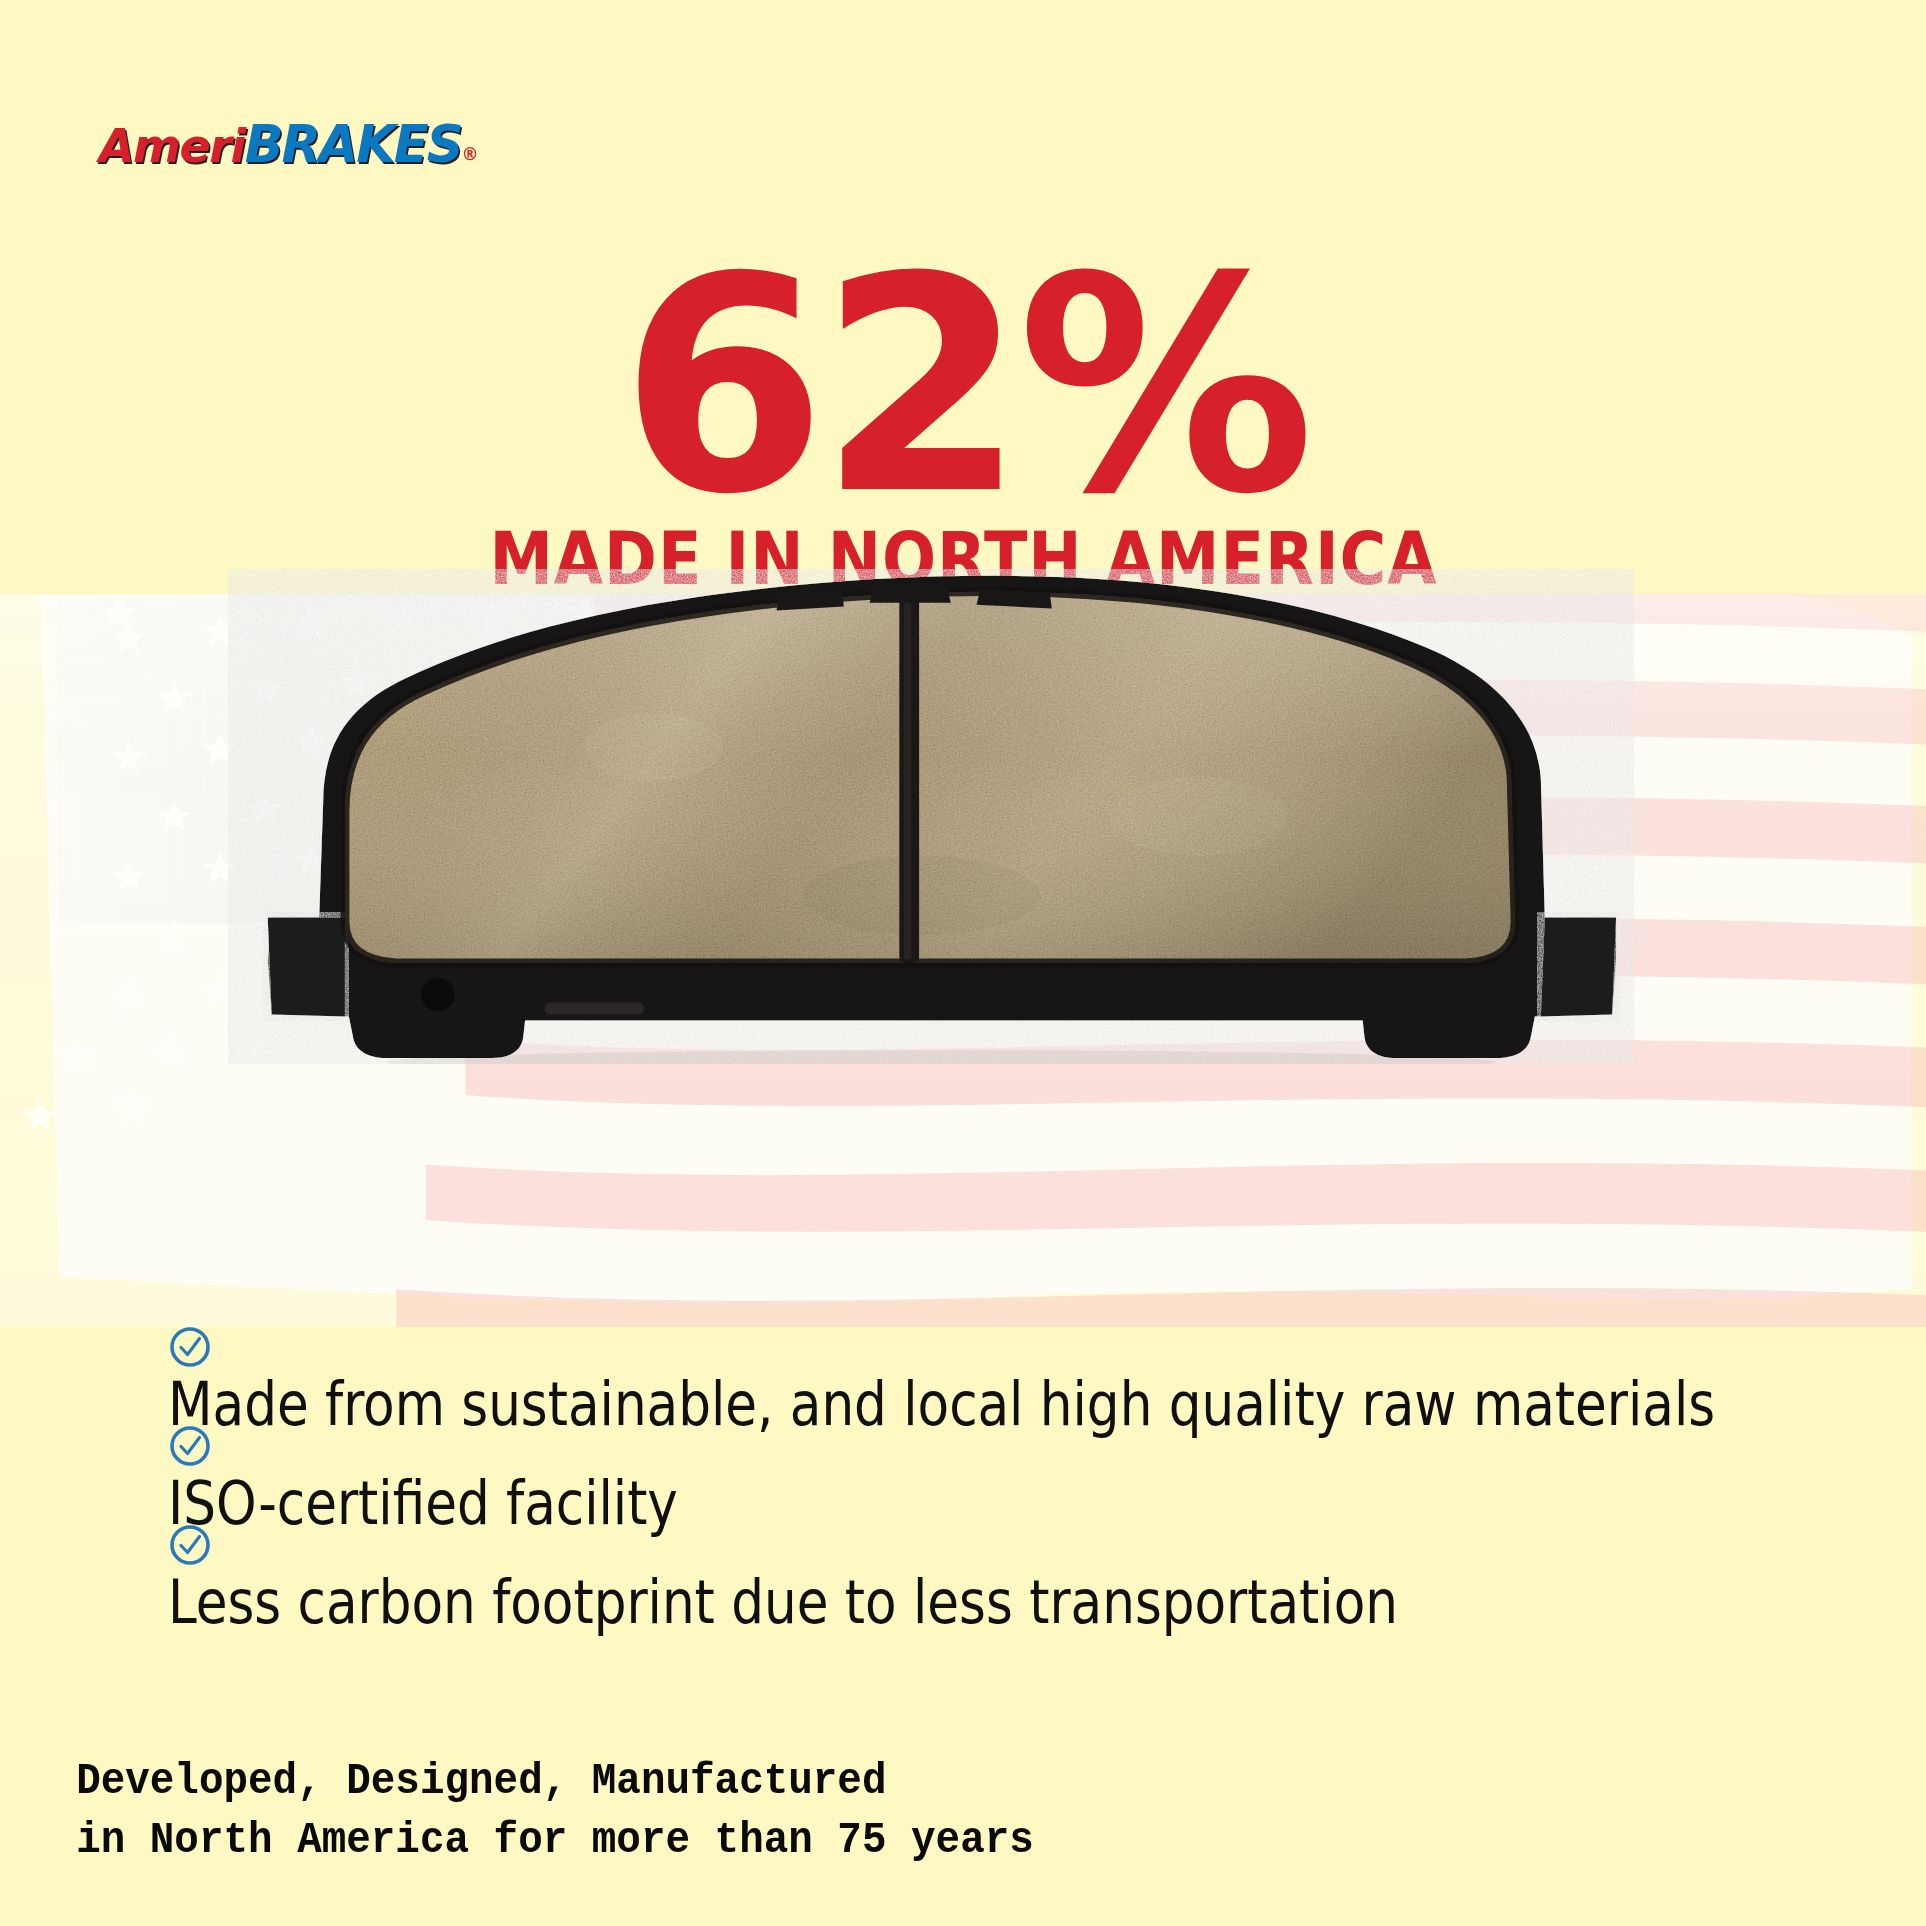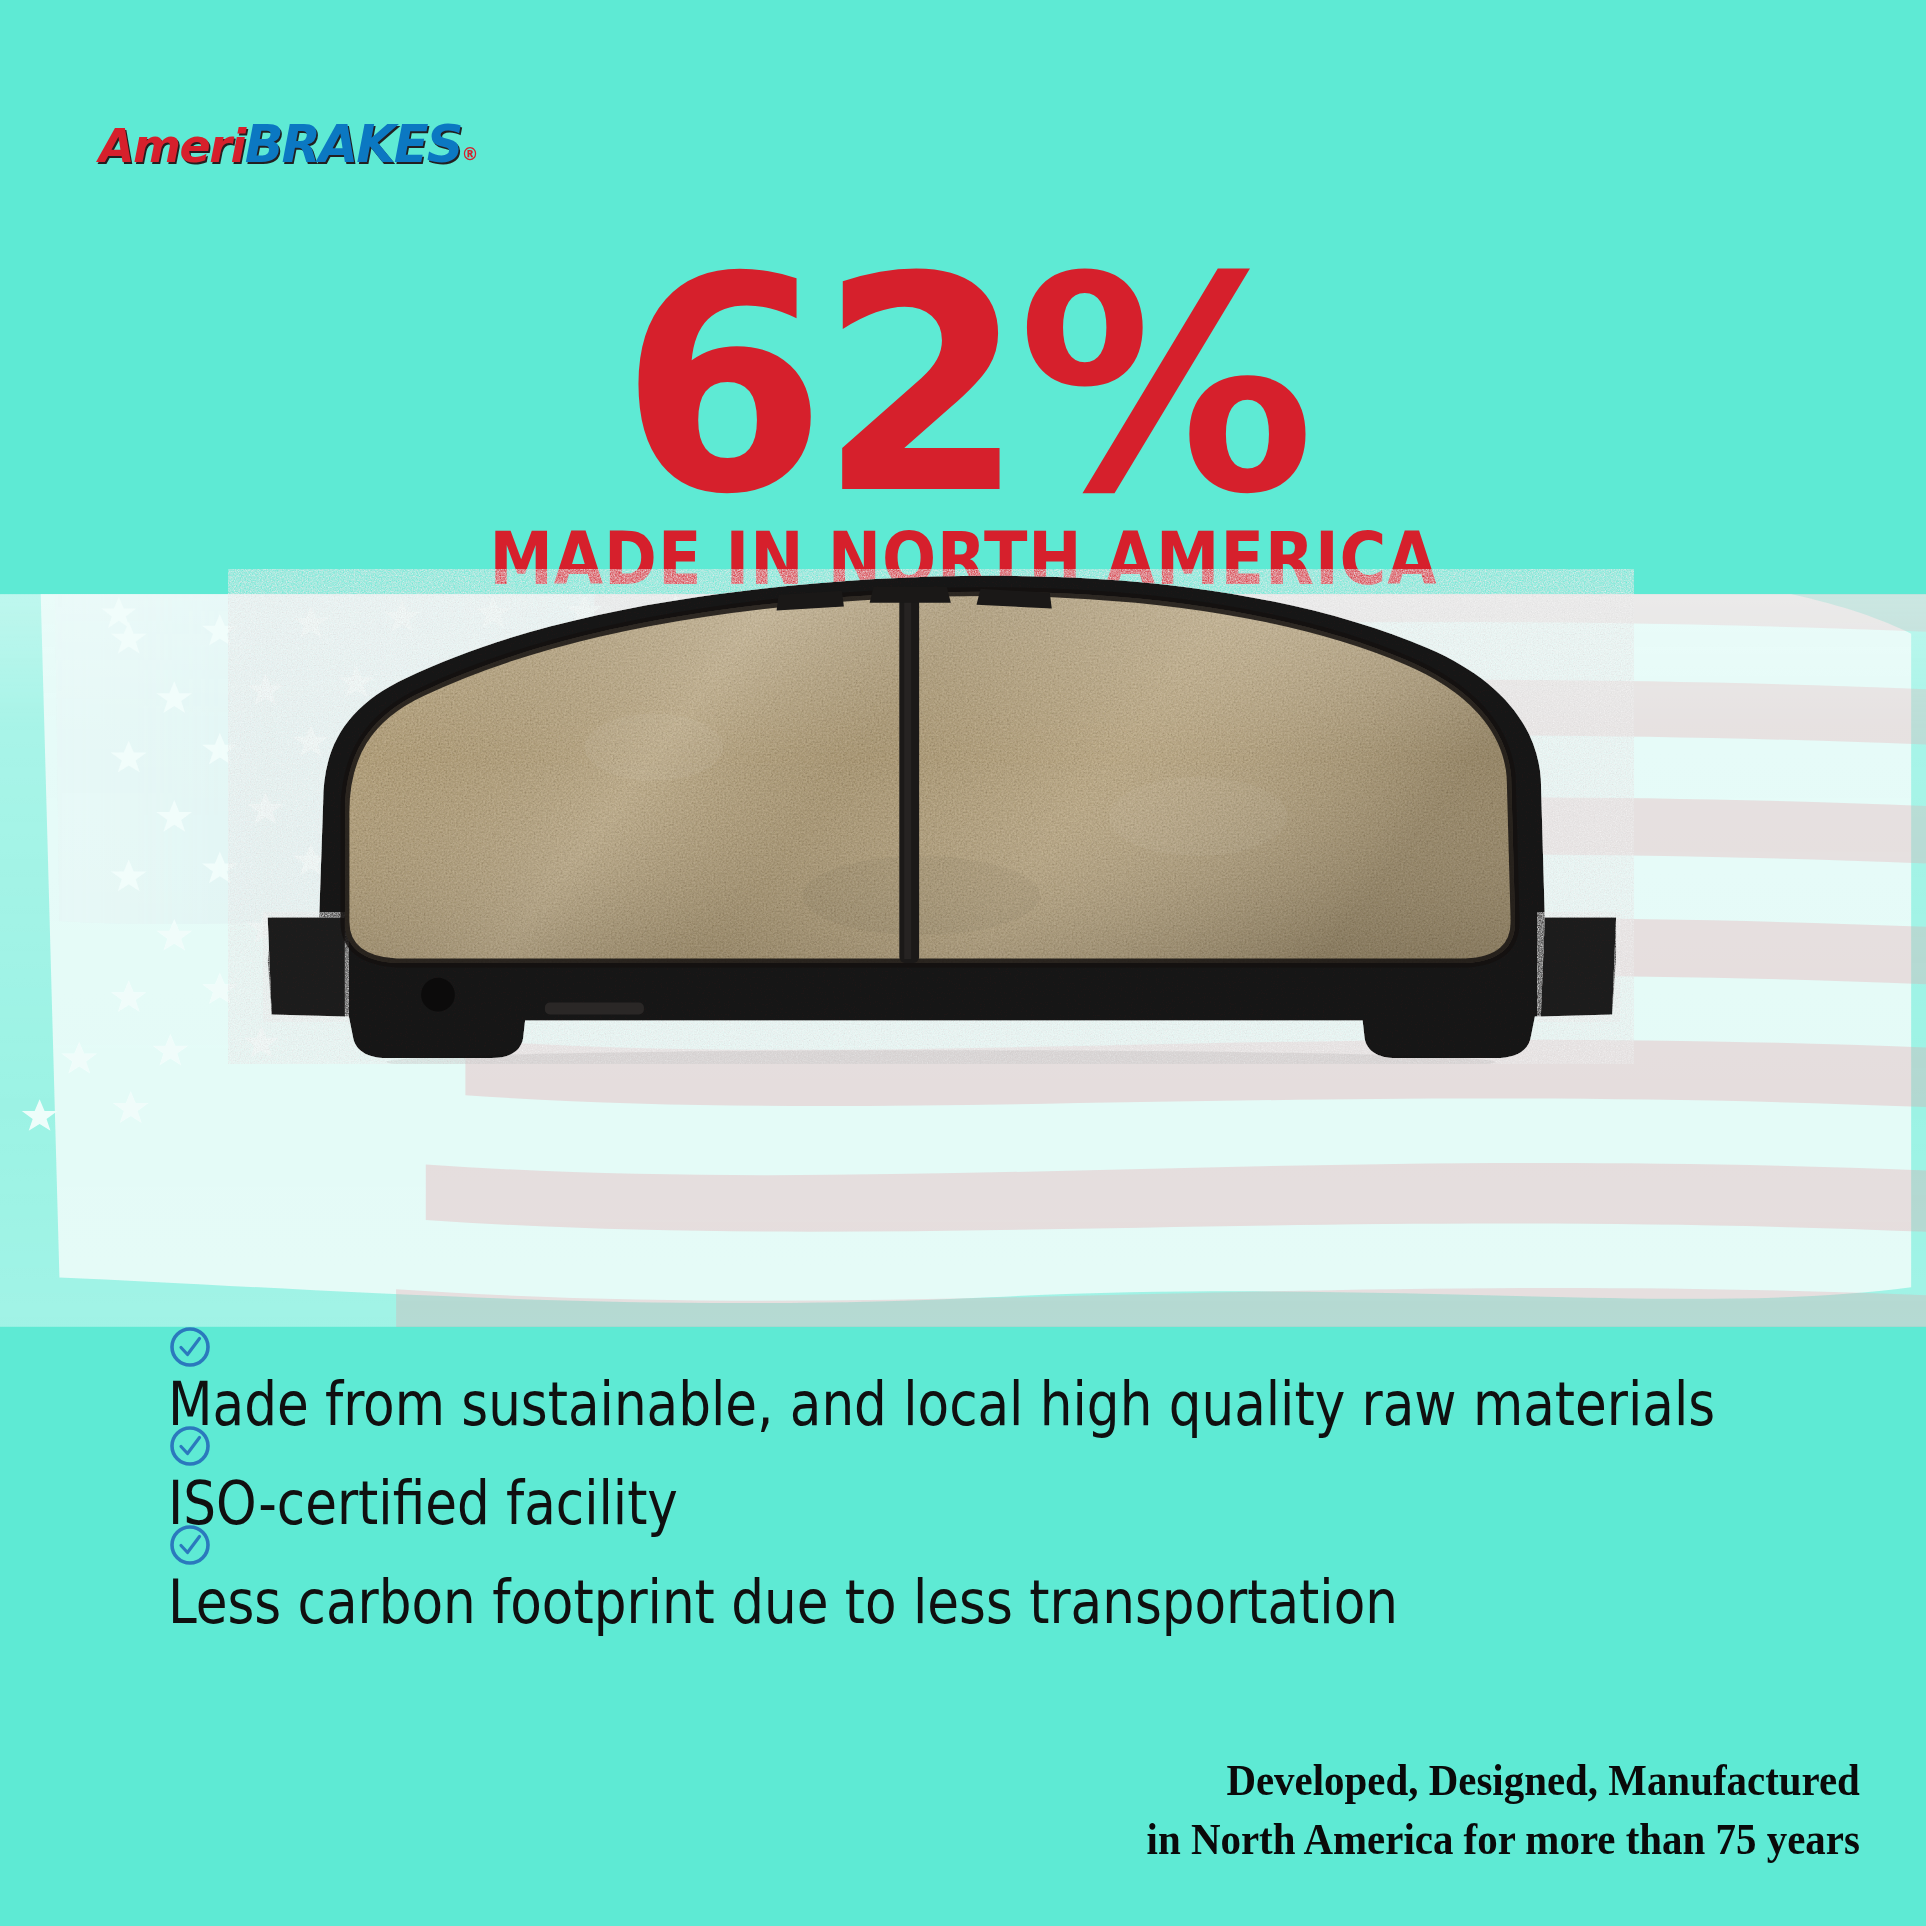--- a/index.html
+++ b/index.html
@@ -7,21 +7,21 @@
     padding: 0;
     background: #ffffff;
   }
   body {
     font-family: "Liberation Sans", sans-serif;
   }
   #page {
     position: relative;
     width: 1927px;
     height: 1927px;
-    background: #5eead4;
+    background: #fef9c3;
     overflow: hidden;
   }
 
   
   #logo {
     position: absolute;
     left: 99px;
     top: 119px;
     white-space: nowrap;
     font-family: "DejaVu Sans", sans-serif;
@@ -132,22 +132,22 @@
     transform: scaleX(0.94);
     transform-origin: left center;
   }
 
   
   #footer {
     position: absolute;
     left: 9px;
     right: 0;
     top: 1752px;
-    text-align: right;
-    font-family: Liberation Serif, serif;
+    text-align: left;
+    font-family: Liberation Mono, monospace;
     font-weight: 700;
     font-size: 44px;
     line-height: 1.33;
     color: #0a0a0a;
     letter-spacing: 0px;
   }
   #footer .fl { display: block; transform: scaleX(0.93); }
 </style>
 </head>
 <body>

